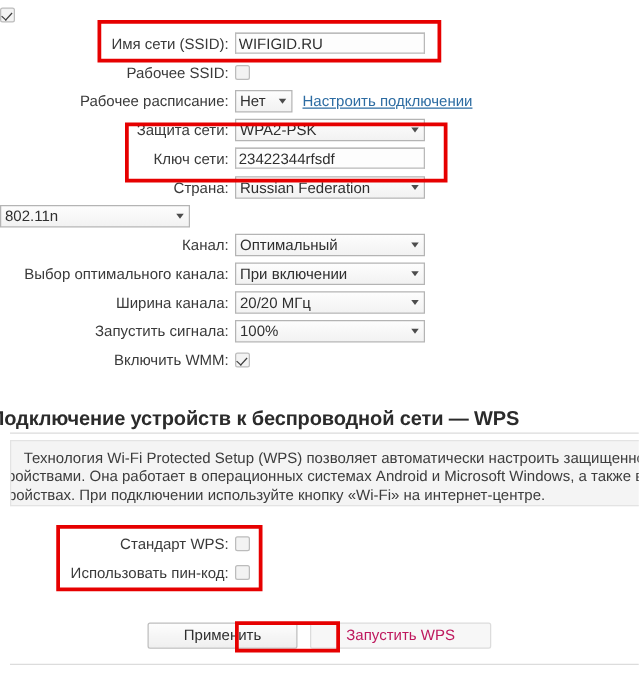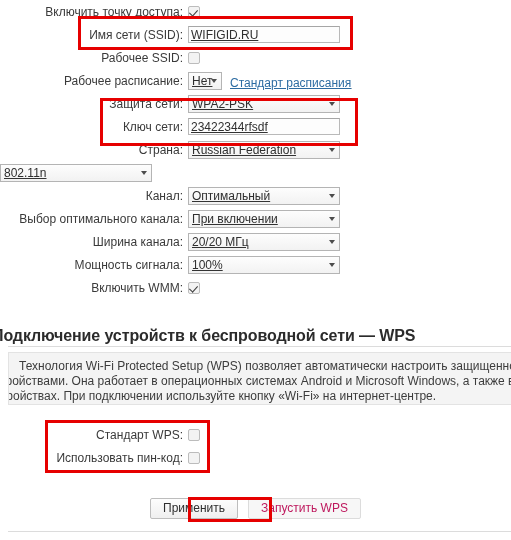--- a/index.html
+++ b/index.html
@@ -34,22 +34,21 @@
     text-align: right;
     padding-right: 5px;
     box-sizing: border-box;
     font-size: 12px;
     color: #3a3a3a;
     white-space: nowrap;
     line-height: 14px;
   }
   .row .field {
     display: flex;
-    align-items: flex-end;
-    text-decoration: underline;
+    align-items: center;
   }
 
   
   input[type="text"].txt {
     width: 152px;
     height: 17px;
     box-sizing: border-box;
     border: 1px solid #b9b9b9;
     border-top-color: #a6a6a6;
     background: #fdfdfd;
@@ -67,21 +66,21 @@
     border: 1px solid #b4b4b4;
     background: linear-gradient(#fdfdfd, #f2f2f2);
     font-size: 12px;
     color: #2f2f2f;
     line-height: 16px;
     padding: 0 16px 0 3px;
     white-space: nowrap;
     overflow: hidden;
   }
   .sel.narrow {
-    width: 34px;
+    width: 46px;
     padding-right: 6px;
   }
   .sel .arrow {
     position: absolute;
     right: 4px;
     top: 50%;
     margin-top: -2px;
     width: 0;
     height: 0;
     border-left: 3.5px solid transparent;
@@ -172,21 +171,21 @@
     gap: 10px;
   }
   .btn {
     height: 21px;
     box-sizing: border-box;
     border: 1px solid #bdbdbd;
     background: linear-gradient(#fdfdfd, #efefef);
     font-family: "Liberation Sans", sans-serif;
     font-size: 12px;
     color: #2e2e2e;
-    padding: 0 12px;
+    padding: 0 28px;
     line-height: 19px;
     white-space: nowrap;
     border-radius: 2px;
   }
   .btn.disabled {
     color: #be185d;
     background: #f7f7f7;
     border-color: #dcdcdc;
   }
 
@@ -197,42 +196,41 @@
     box-sizing: border-box;
     pointer-events: none;
     z-index: 5;
   }
 </style>
 </head>
 <body>
 
 <div class="form-area" id="form-area">
     <div class="row">
-      <div class="label">Включить точку доступа:</div>
       <div class="field">
         <span class="cb checked"></span>
       </div>
     </div>
     <div class="row">
       <div class="label">Имя сети (SSID):</div>
       <div class="field">
         <input type="text" class="txt" value="WIFIGID.RU" style="">
       </div>
     </div>
     <div class="row">
       <div class="label">Рабочее SSID:</div>
       <div class="field">
         <span class="cb"></span>
       </div>
     </div>
     <div class="row">
       <div class="label">Рабочее расписание:</div>
       <div class="field">
         <div class="sel narrow"><span>Нет</span><span class="arrow"></span></div>
-        <a class="link" href="#">Стандарт расписания</a>
+        <a class="link" href="#">Настроить подключении</a>
       </div>
     </div>
     <div class="row">
       <div class="label">Защита сети:</div>
       <div class="field">
         <div class="sel"><span>WPA2-PSK</span><span class="arrow"></span></div>
       </div>
     </div>
     <div class="row">
       <div class="label">Ключ сети:</div>
@@ -263,21 +261,21 @@
         <div class="sel"><span>При включении</span><span class="arrow"></span></div>
       </div>
     </div>
     <div class="row">
       <div class="label">Ширина канала:</div>
       <div class="field">
         <div class="sel"><span>20/20 МГц</span><span class="arrow"></span></div>
       </div>
     </div>
     <div class="row">
-      <div class="label">Мощность сигнала:</div>
+      <div class="label">Запустить сигнала:</div>
       <div class="field">
         <div class="sel"><span>100%</span><span class="arrow"></span></div>
       </div>
     </div>
     <div class="row">
       <div class="label">Включить WMM:</div>
       <div class="field">
         <span class="cb checked"></span>
       </div>
     </div>

